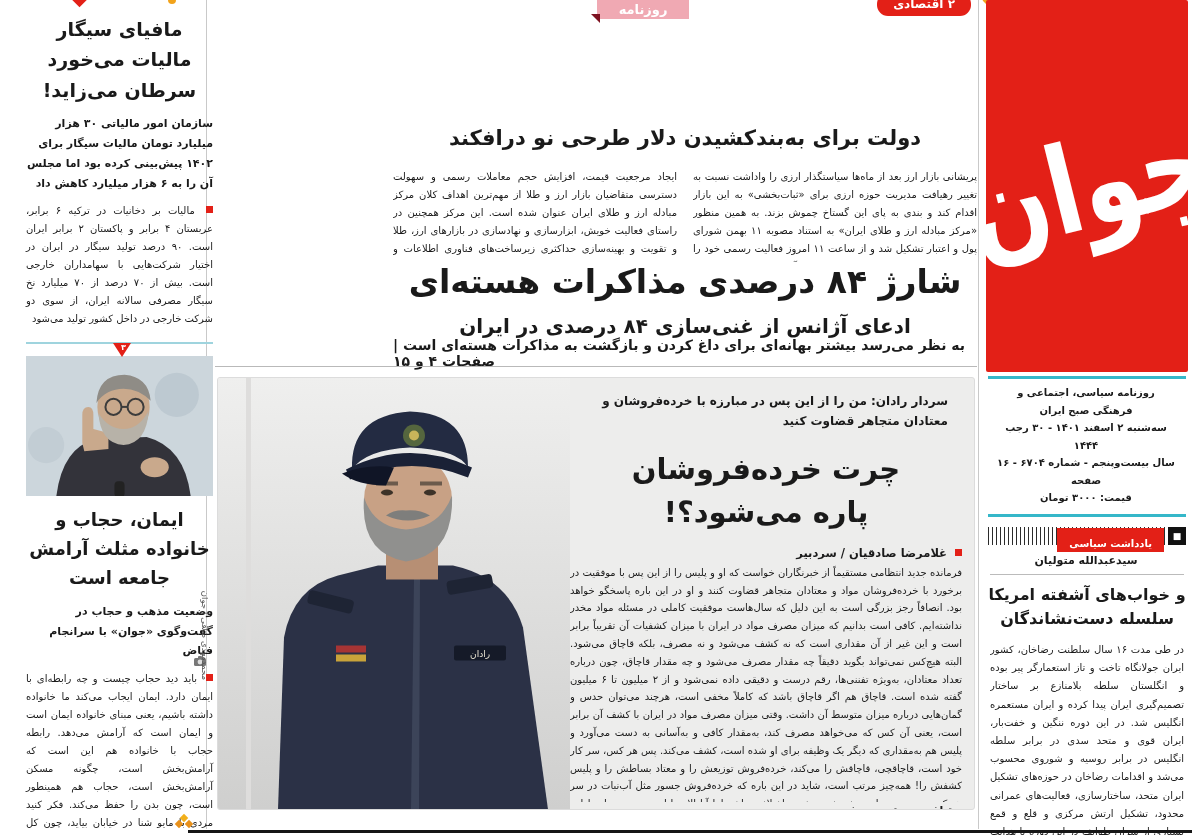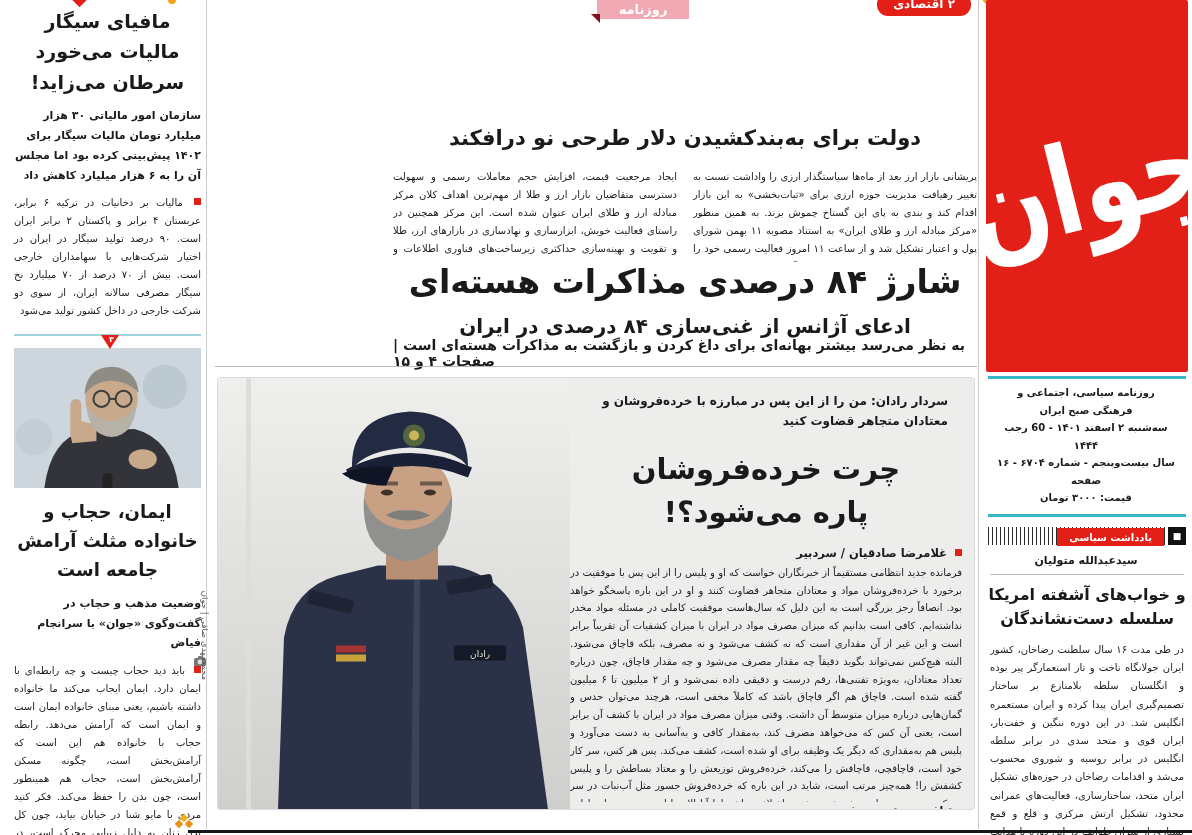--- a/index.html
+++ b/index.html
@@ -25,21 +25,21 @@
     color:#fff; font-size:96px; font-weight:bold; transform:rotate(-14deg) scaleY(1.25);
     letter-spacing:-4px; line-height:1;
   }
   .cyan-rule { margin:4px 6px 0 8px; border-top:3px solid #35b7c9; }
   .masthead-info { padding:5px 16px 3px; text-align:center; font-size:10px; font-weight:bold; line-height:1.75; }
   .note-row { position:relative; height:18px; margin:10px 6px 0 8px;
     background:repeating-linear-gradient(90deg,#2b2b2b 0 1px,transparent 1px 4px); }
   .note-black-sq { position:absolute; right:0; top:0; width:18px; height:18px; background:#111;
     color:#fff; font-size:9px; display:flex; align-items:center; justify-content:center; }
   .note-badge { position:absolute; right:22px; top:1px; background:#e32017; color:#fff;
-    font-size:10px; font-weight:bold; padding:4px 12px 3px; }
+    font-size:10px; font-weight:bold; padding:10px 12px 3px; }
   .note-author { text-align:center; font-weight:bold; font-size:11px; margin-top:9px; }
   .note-hr { margin:7px 8px 0 10px; border-top:1px solid #bbb; }
   .note-title { text-align:center; font-weight:bold; font-size:16px; line-height:1.55; margin:8px 6px 0 8px; }
   .note-body { margin:9px 8px 0 10px; font-size:10px; line-height:1.82; height:245px; overflow:hidden; }
 
   
   .center-col { position:absolute; top:0; right:215px; width:762px; height:835px; }
   .section-badge { position:absolute; top:-7px; right:6px; background:#e32017; color:#fff;
     border-radius:11px; padding:4px 16px 5px; font-size:12px; font-weight:bold; }
   .kicker-tag { position:absolute; top:0; right:288px; width:92px; height:19px; background:#f0a9b3;
@@ -64,21 +64,21 @@
     background:#ededec; border:1px solid #dcdcdc; border-radius:3px; overflow:hidden; }
   .radan-photo { position:absolute; left:0; top:0; width:352px; height:100%; }
   .radan-text { position:absolute; right:12px; top:13px; width:392px; }
   .radan-kicker { text-align:right; font-size:12px; font-weight:bold; line-height:1.7; margin:0 14px; }
   .radan-headline { text-align:center; font-size:29px; font-weight:bold; line-height:1.5; margin-top:16px; }
   .radan-byline { font-size:11.5px; font-weight:bold; margin-top:11px; }
   .radan-body { font-size:10px; line-height:1.78; margin-top:4px; height:238px; overflow:hidden; }
   .radan-cont { font-weight:bold; font-size:11px; margin-top:2px; }
 
   
-  .left-col { position:absolute; top:0; left:4px; width:202px; height:100%; padding:6px 5px 0 10px; }
+  .left-col { position:absolute; top:0; left:16px; width:202px; height:100%; padding:14px 5px 0 10px; }
   .lc-headline { text-align:center; font-weight:bold; font-size:19px; line-height:1.6; }
   .lc-subhead { text-align:right; font-weight:bold; font-size:11px; line-height:1.8; margin-top:9px; }
   .lc-body { font-size:10px; line-height:1.8; margin-top:9px; }
   .lc-divider { position:relative; border-top:2px solid #9fd4de; margin:14px 0 12px; }
   .lc-marker { position:absolute; top:-1px; right:82px; width:0; height:0;
     border-top:14px solid #e32017; border-left:9px solid transparent; border-right:9px solid transparent; }
   .lc-marker span { position:absolute; top:-14px; right:-4px; color:#fff; font-size:8px; font-weight:bold; }
   .lc-photo { width:100%; height:140px; display:block; margin-bottom:10px; }
 
   .photo-credit { position:absolute; left:196px; top:672px; width:14px; color:#555;
@@ -106,21 +106,21 @@
   <div class="deco-dot-a"></div>
   <div class="deco-dot-b"></div>
 
   <div class="right-col">
     <div class="logo-box">
       <div class="logo-word">جوان</div>
     </div>
     <div class="cyan-rule"></div>
     <div class="masthead-info">
       <div>روزنامه سیاسی، اجتماعی و فرهنگی صبح ایران</div>
-      <div>سه‌شنبه ۲ اسفند ۱۴۰۱ - 60 رجب ۱۴۴۴</div>
+      <div>سه‌شنبه ۲ اسفند ۱۴۰۱ - ۳۰ رجب ۱۴۴۴</div>
       <div>سال بیست‌وپنجم - شماره ۶۷۰۴ - ۱۶ صفحه</div>
       <div>قیمت: ۳۰۰۰ تومان</div>
     </div>
     <div class="cyan-rule"></div>
 
     <div class="note-row">
       <div class="note-black-sq">■</div>
       <div class="note-badge">یادداشت سیاسی</div>
     </div>
     <div class="note-author">سیدعبدالله متولیان</div>

